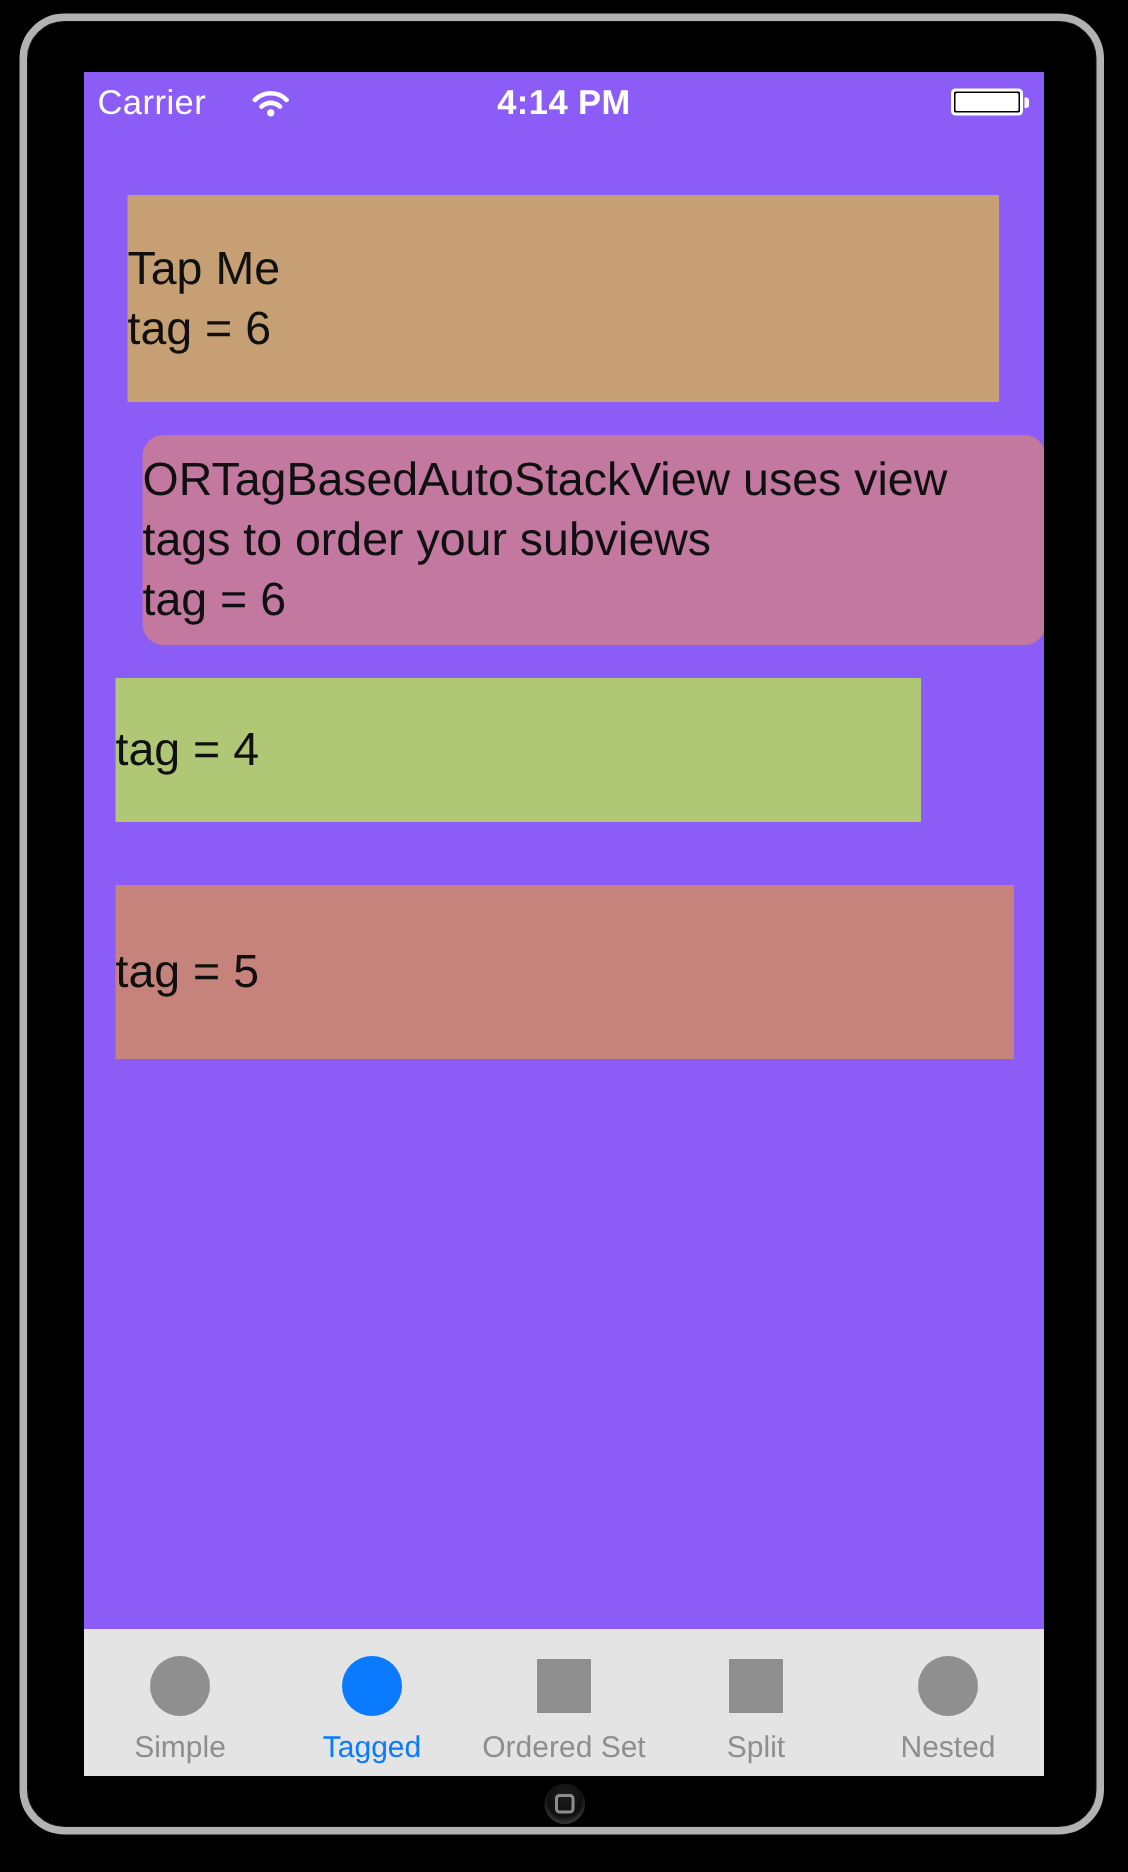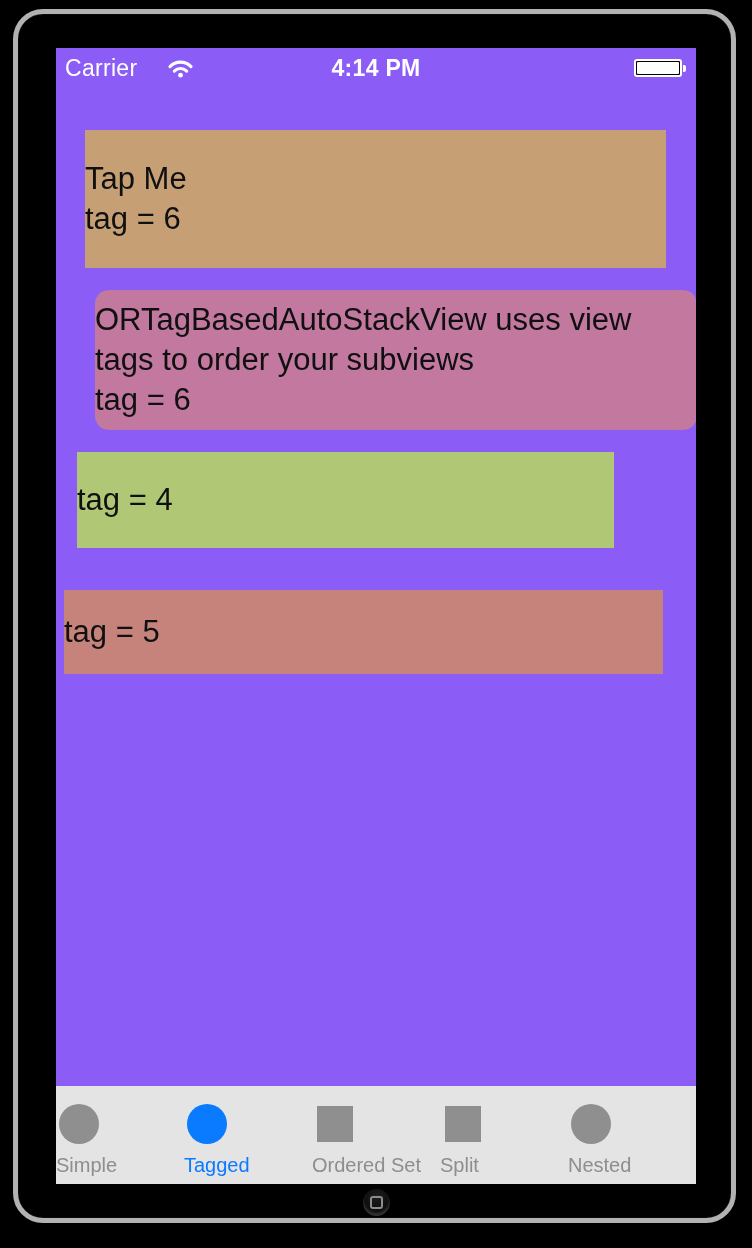--- a/index.html
+++ b/index.html
@@ -71,34 +71,34 @@
     position: absolute;
     display: flex; flex-direction: column;
     align-items: center; justify-content: center;
     color: #101010;
     font-size: 31px; line-height: 40px;
     text-align: left;
   }
   .sv-1 { left: 29px; top: 82px;  width: 581px; height: 138px; }
   .sv-2 { left: 39px; top: 242px; width: 602px; height: 140px; border-radius: 14px; }
   .sv-3 { left: 21px; top: 404px; width: 537px; height: 96px; }
-  .sv-4 { left: 8px; top: 542px; width: 599px; height: 84px; }
+  .sv-4 { left: 21px; top: 542px; width: 599px; height: 116px; }
   .sv-line { width: 100%; }
 
   
   .tab-bar {
     position: absolute;
     left: 0; top: 1038px;
     width: 640px; height: 98px;
     background: #e4e4e4;
     display: flex;
   }
   .tab {
     flex: 1 1 0;
-    display: flex; flex-direction: column; align-items: flex-start;
+    display: flex; flex-direction: column; align-items: center;
     padding-top: 15px;
     box-sizing: border-box;
   }
   .tab-icon-wrap {
     width: 46px; height: 46px;
     display: flex; align-items: center; justify-content: center;
   }
   .tab-icon.circle { width: 40px; height: 40px; border-radius: 50%; background: #8f8f8f; }
   .tab-icon.square { width: 36px; height: 36px; background: #8f8f8f; }
   .tab-label {

